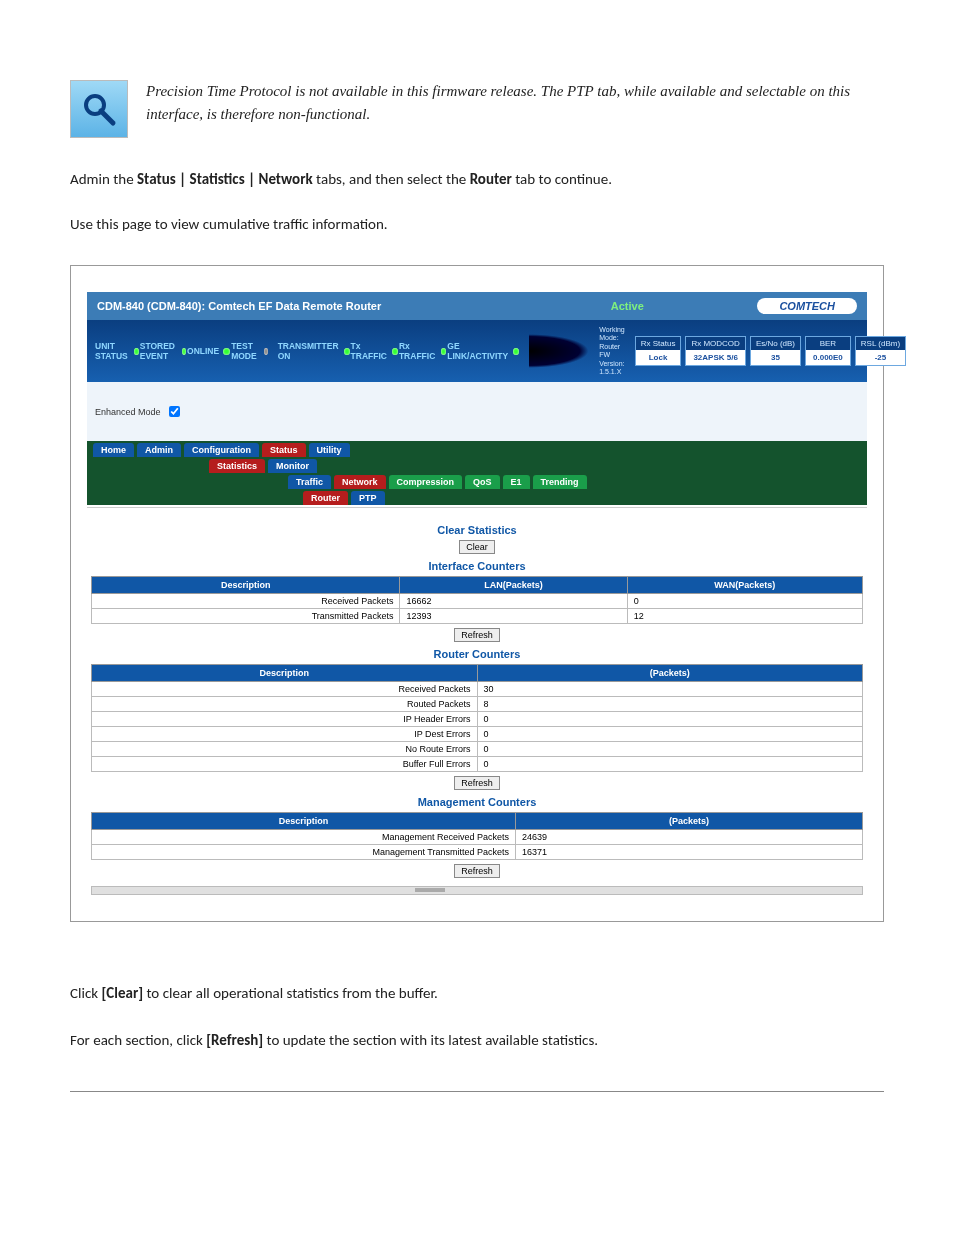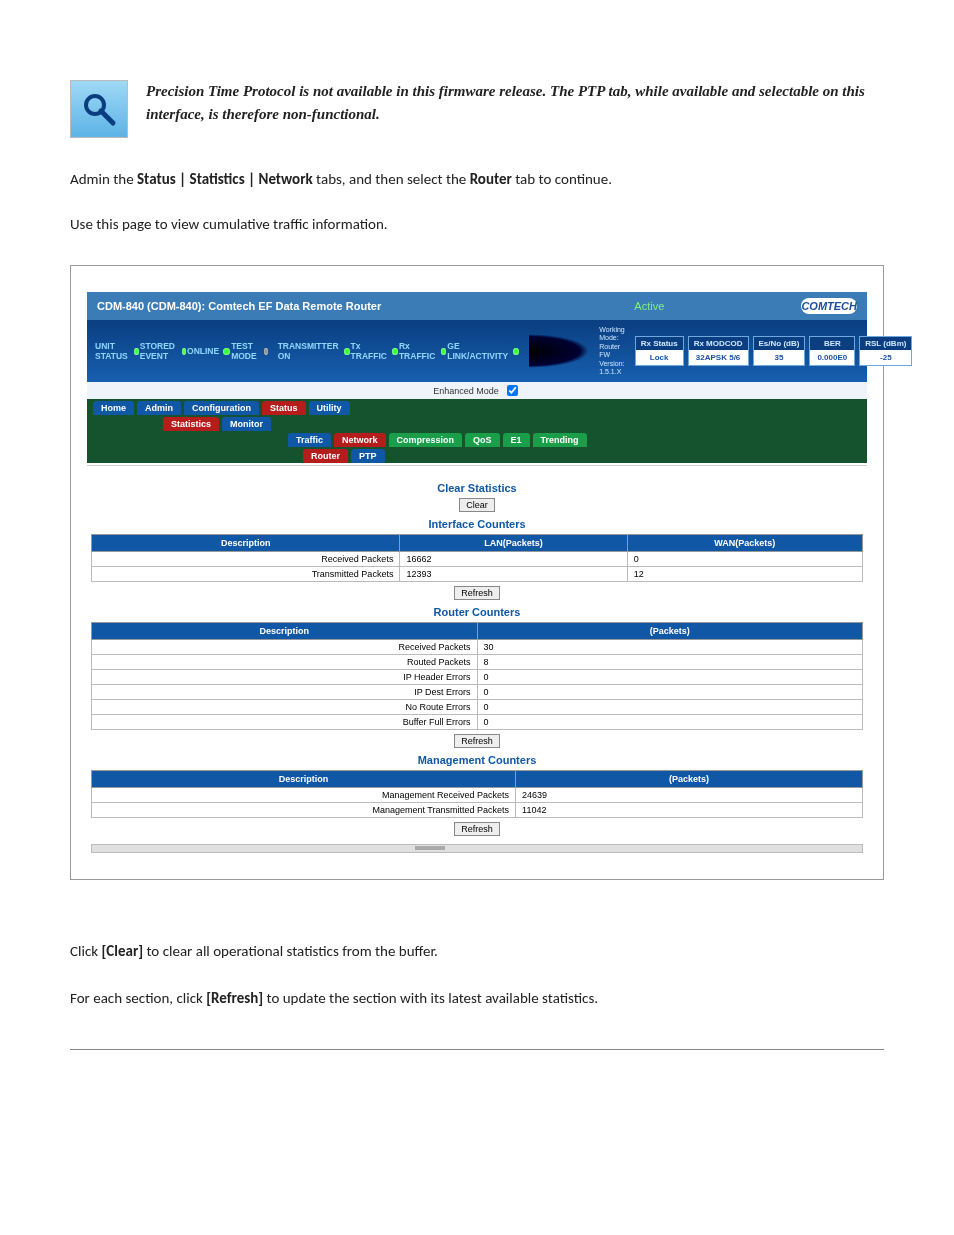--- a/index.html
+++ b/index.html
@@ -1,47 +1,47 @@
 <!DOCTYPE html>
 <html><head>
 <meta charset="utf-8">
 <style>
   html,body{margin:0;padding:0;background:#fff;font-family:Georgia,'Times New Roman',serif;color:#222}
   .page{width:954px;margin:0 auto;padding:80px 70px 40px 70px;box-sizing:border-box}
   .note-row{display:flex;align-items:flex-start;gap:18px;margin-bottom:30px}
   .note-icon{width:56px;height:56px;background:linear-gradient(#9fd9f6,#5cb3e6);display:flex;align-items:center;justify-content:center;flex:0 0 56px;border:1px solid #bbb}
-  .note-text{font-style:italic;font-weight:bold;font-size:15px;line-height:1.5}
+  .note-text{font-style:italic;font-weight:normal;font-size:15px;line-height:1.5}
   .doc-p{font-family:Calibri,Arial,sans-serif;font-size:15px;line-height:1.5;margin:18px 0}
   .doc-p b{font-weight:bold}
   .screenshot{border:1px solid #999;background:#fff;font-family:Verdana,Arial,sans-serif;font-size:10px;color:#000;margin:30px auto;position:relative;padding:26px 16px 16px 16px}
   .ss-titlebar{background:#3c7cb6;color:#fff;font-weight:bold;font-size:11px;padding:6px 10px;display:flex;align-items:center;justify-content:space-between}
   .ss-title{white-space:nowrap}
-  .ss-active{color:#7ef07e;font-weight:normal;margin-left:116px}
-  .ss-comtech{background:#fff;color:#1a4f9e;font-style:italic;font-weight:bold;font-size:11px;padding:2px 0;border-radius:10px}
+  .ss-active{color:#7ef07e;font-weight:bold;margin-left:116px}
+  .ss-comtech{background:#fff;color:#1a4f9e;font-style:italic;font-weight:bold;font-size:11px;padding:2px 22px;border-radius:10px}
   .ss-status-band{background:linear-gradient(#0a3e80,#1760b0);display:flex;align-items:center;padding:6px 8px;gap:10px}
   .ss-status-col{display:flex;gap:1px;font-size:8.5px;color:#8fd7ff;font-weight:bold}
   .ss-led-row{display:flex;align-items:center;gap:4px;justify-content:flex-end}
   .led{width:7px;height:7px;border-radius:50%;background:#3f3;box-shadow:0 0 2px #fff inset}
   .led.off{background:#888}
   .ss-status-col.right .ss-led-row{justify-content:flex-start}
   .ss-swoosh{flex:0 0 60px;height:34px;background:radial-gradient(ellipse at left,#000 0%,#003 60%,transparent 70%)}
   .ss-wm{font-size:7px;color:#cfe7ff;line-height:1.2}
   .ss-rx-boxes{display:flex;gap:4px;margin-left:auto}
   .rx-box{display:flex;flex-direction:column;border:1px solid #6da8e0;font-size:8px}
-  .rx-box .hdr{background:#0a3e80;color:#cfe7ff;text-align:center;padding:2px 5px;font-weight:bold;white-space:nowrap}
+  .rx-box .hdr{background:#0a3e80;color:#cfe7ff;text-align:center;padding:2px 5px;font-weight:normal;white-space:nowrap}
   .rx-box .val{background:#fff;color:#1a4f9e;font-weight:bold;text-align:center;padding:3px 7px;white-space:nowrap}
-  .enh-mode{display:flex;justify-content:center;align-items:center;gap:4px;font-size:9px;color:#333;background:#eef4fa;padding:0 8px}
+  .enh-mode{display:flex;justify-content:flex-start;align-items:center;gap:4px;font-size:9px;color:#333;background:#eef4fa;padding:21px 8px}
   .enh-mode input{width:11px;height:11px}
   .ss-nav{background:#14532d;padding:2px 6px 0 6px;position:relative}
   .nav-row{display:flex;gap:3px;flex-wrap:wrap;margin-bottom:2px}
   .nav-tab{font-size:9px;padding:2px 8px;border-radius:3px 3px 0 0;cursor:pointer;font-weight:bold}
   .nav-tab.blue{background:#1057a6;color:#fff}
   .nav-tab.sel{background:#b51d1d;color:#fff}
   .nav-tab.grn{background:#1a9e4a;color:#fff}
-  .nav-indent1{margin-left:70px}
+  .nav-indent1{margin-left:116px}
   .nav-indent2{margin-left:195px}
   .nav-indent3{margin-left:210px}
   .ss-content{background:#fff;border-top:1px solid #ccc;padding:10px 4px}
   .sec-title{color:#1057a6;font-weight:bold;font-size:11px;text-align:center;margin:6px 0 4px 0}
   .small-btn{font-size:9px;padding:1px 6px;border:1px solid #888;background:#eee;cursor:pointer;display:block;margin:0 auto}
   table.ct{width:100%;border-collapse:collapse;font-size:9px}
   table.ct th{background:#1057a6;color:#fff;font-weight:bold;padding:3px 6px;border:1px solid #999}
   table.ct td{border:1px solid #bbb;padding:2px 6px;background:#fff}
   table.ct td.desc{text-align:right;width:40%}
   table.ct td.v{text-align:left}
@@ -243,21 +243,21 @@
             <tr>
           <th style="width:55%">Description</th>
           <th>(Packets)</th>
         </tr>
         <tr>
               <td class="desc">Management Received Packets</td>
               <td class="v">24639</td>
             </tr>
         <tr>
               <td class="desc">Management Transmitted Packets</td>
-              <td class="v">11042</td>
+              <td class="v">16371</td>
             </tr>
       </tbody>
         </table>
       <button class="small-btn" style="margin-top:4px">Refresh</button>
 
       <div class="scroll-hint">
           <div class="scroll-thumb"></div>
         </div>
     </div>
   </div>

